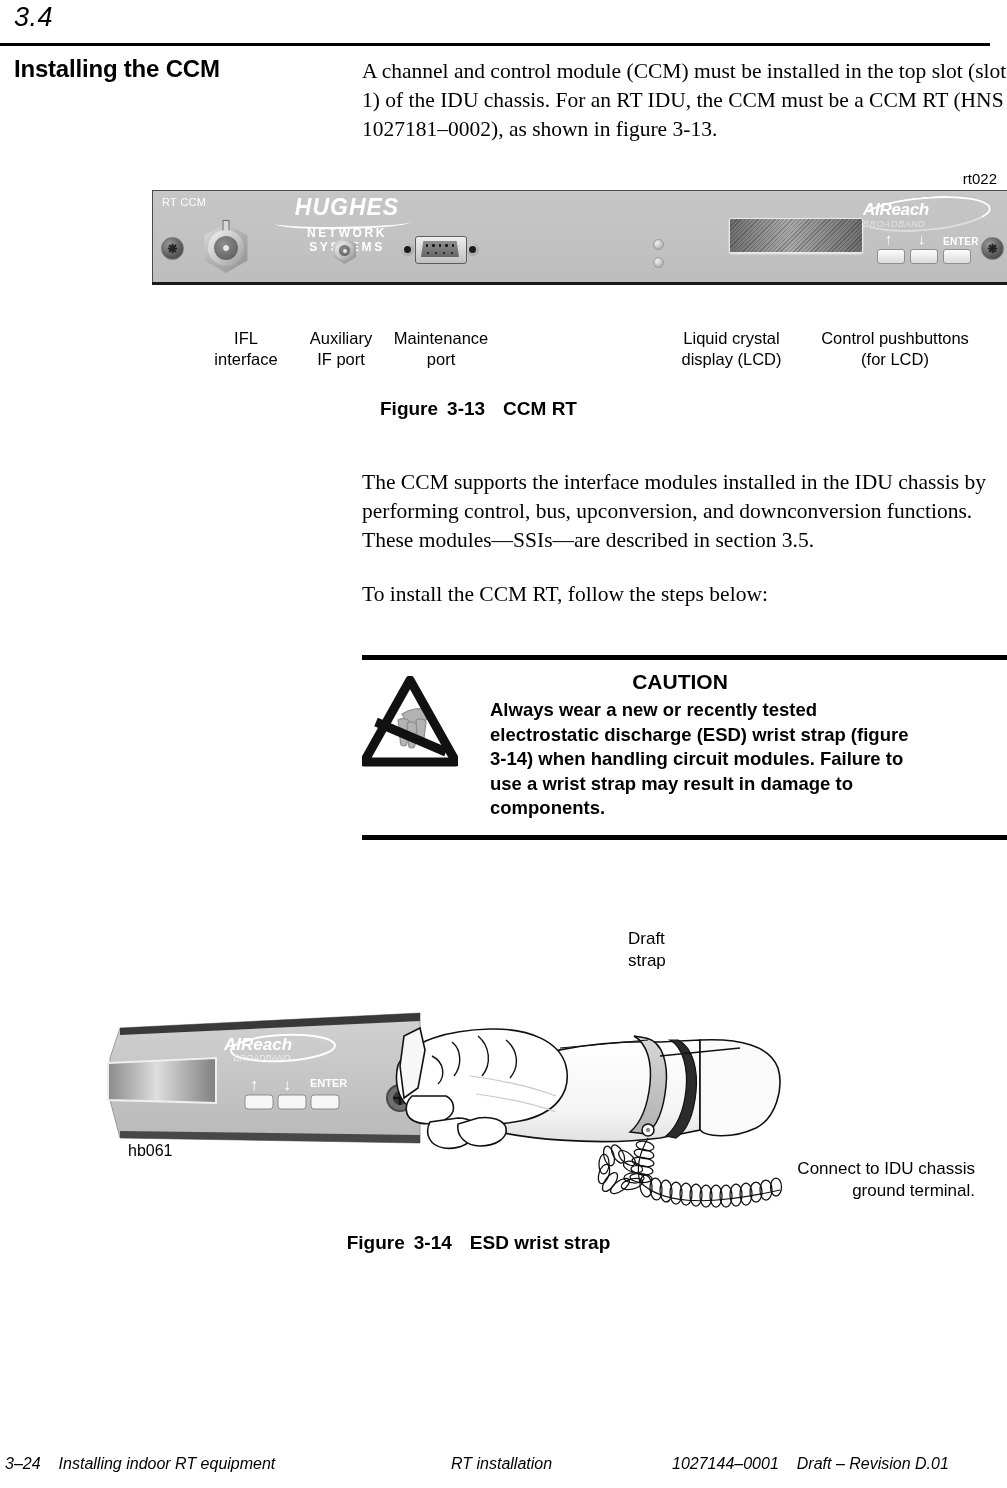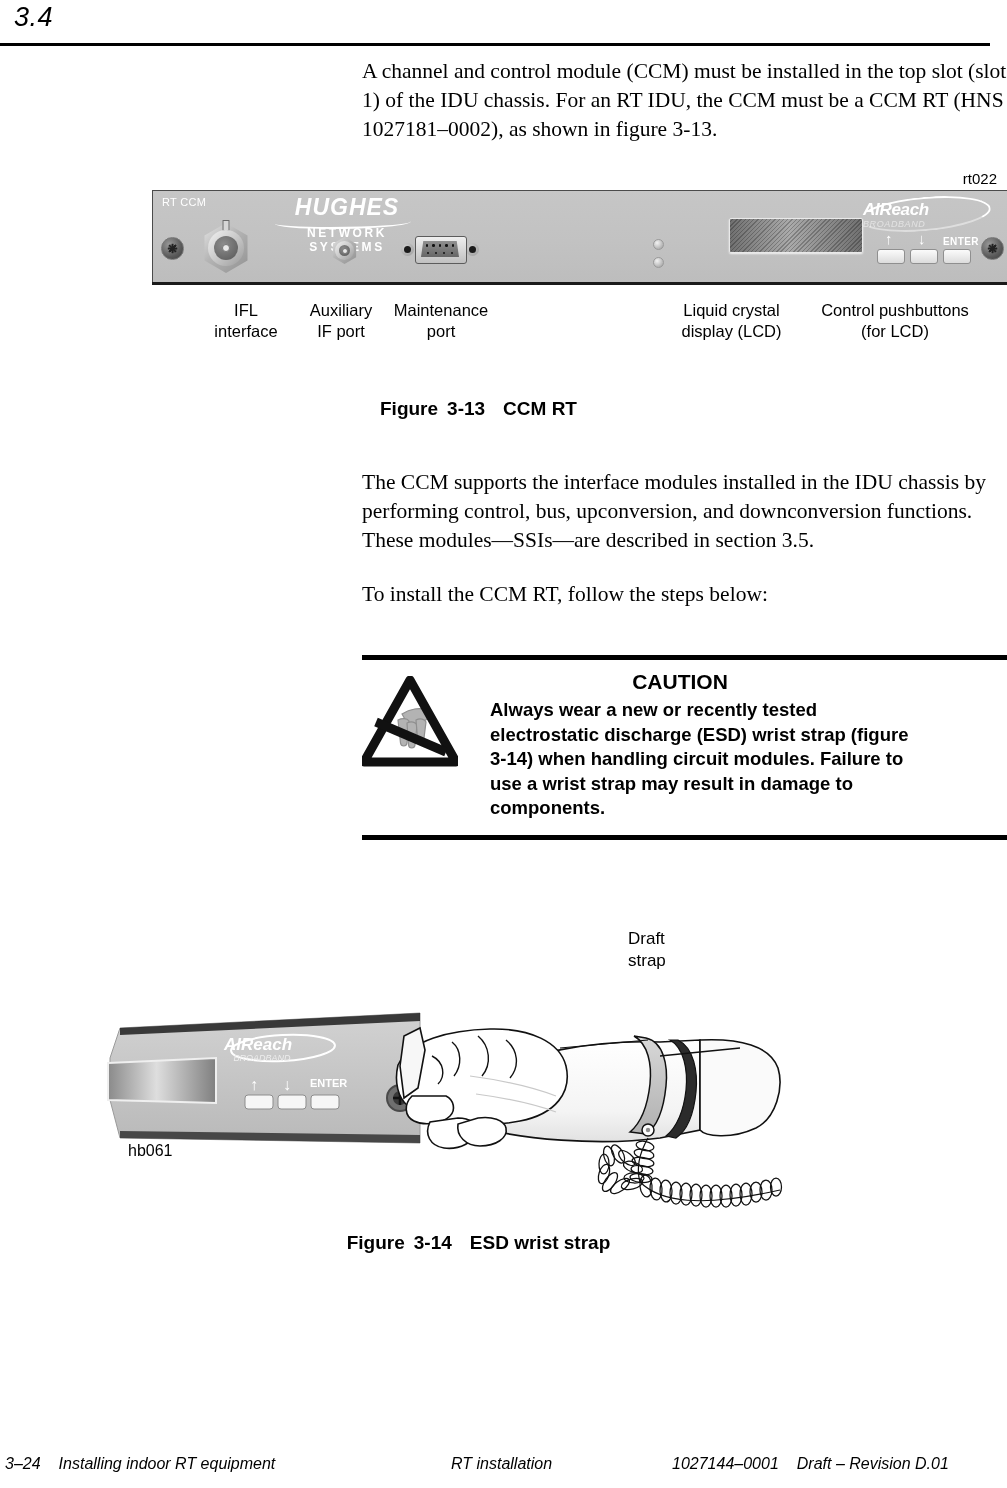--- a/index.html
+++ b/index.html
@@ -199,21 +199,21 @@
   .btn-en{left:790px;top:58px;}
   .glyph{
     position:absolute;color:#fff;font-size:15px;line-height:15px;font-weight:bold;
   }
   .gl-up{left:732px;top:40px;}
   .gl-dn{left:765px;top:40px;}
   .gl-en{left:790px;top:43px;font-size:10px;letter-spacing:.4px;}
 
   
   .callout{
-    position:absolute;text-align:center;font-size:16.5px;line-height:21px;
+    position:absolute;text-align:center;font-size:16.5px;line-height:21px;margin-top:28px;
   }
   .co-ifl{left:196px;top:300px;width:100px;}
   .co-aux{left:296px;top:300px;width:90px;}
   .co-mnt{left:384px;top:300px;width:114px;}
   .co-lcd{left:664px;top:300px;width:135px;}
   .co-btn{left:800px;top:300px;width:190px;}
 
   .figcap{
     position:absolute;width:100%;text-align:center;
     font-weight:bold;font-size:19px;
@@ -255,20 +255,21 @@
   .foot .fr{position:absolute;left:672px;}
   .foot .fgap{display:inline-block;width:9px;}
 </style>
 </head>
 <body>
 
 <div class="page">
 
   <div class="sec-num">3.4</div>
   <div class="head-rule"></div>
+  <div class="sec-title">Installing the CCM</div>
 
   <div class="bodycol serif p-intro">A channel and control module (CCM) must be installed in the top slot (slot 1) of the IDU chassis. For an RT IDU, the CCM must be a CCM RT (HNS 1027181–0002), as shown in figure 3-13.</div>
 
   <div class="fig-id">rt022</div>
 
   <div class="fig13">
     <div class="panel">
 
       <div class="rt-ccm-label">RT CCM</div>
 
@@ -519,20 +520,24 @@
         </g>
         <path d="M640 292 C660 312 700 318 780 300" stroke="#111" stroke-width="1.1"></path>
       </g>
     </svg>
   </div>
 
   <div class="lbl lbl-wrist">
     <div>Draft</div>
     <div>strap</div>
   </div>
+  <div class="lbl lbl-ground">
+    <div>Connect to IDU chassis</div>
+    <div>ground terminal.</div>
+  </div>
   <div class="lbl lbl-hb">hb061</div>
 
   <div class="figcap cap14">
     <span>Figure</span><span class="gap"></span><span>3-14</span><span class="gap"></span><span class="gap"></span><span>ESD wrist strap</span>
   </div>
 
   <div class="foot">
     <div class="fl">
       <span>3–24</span><span class="fgap"></span><span class="fgap"></span><span>Installing indoor RT equipment</span>
     </div>

